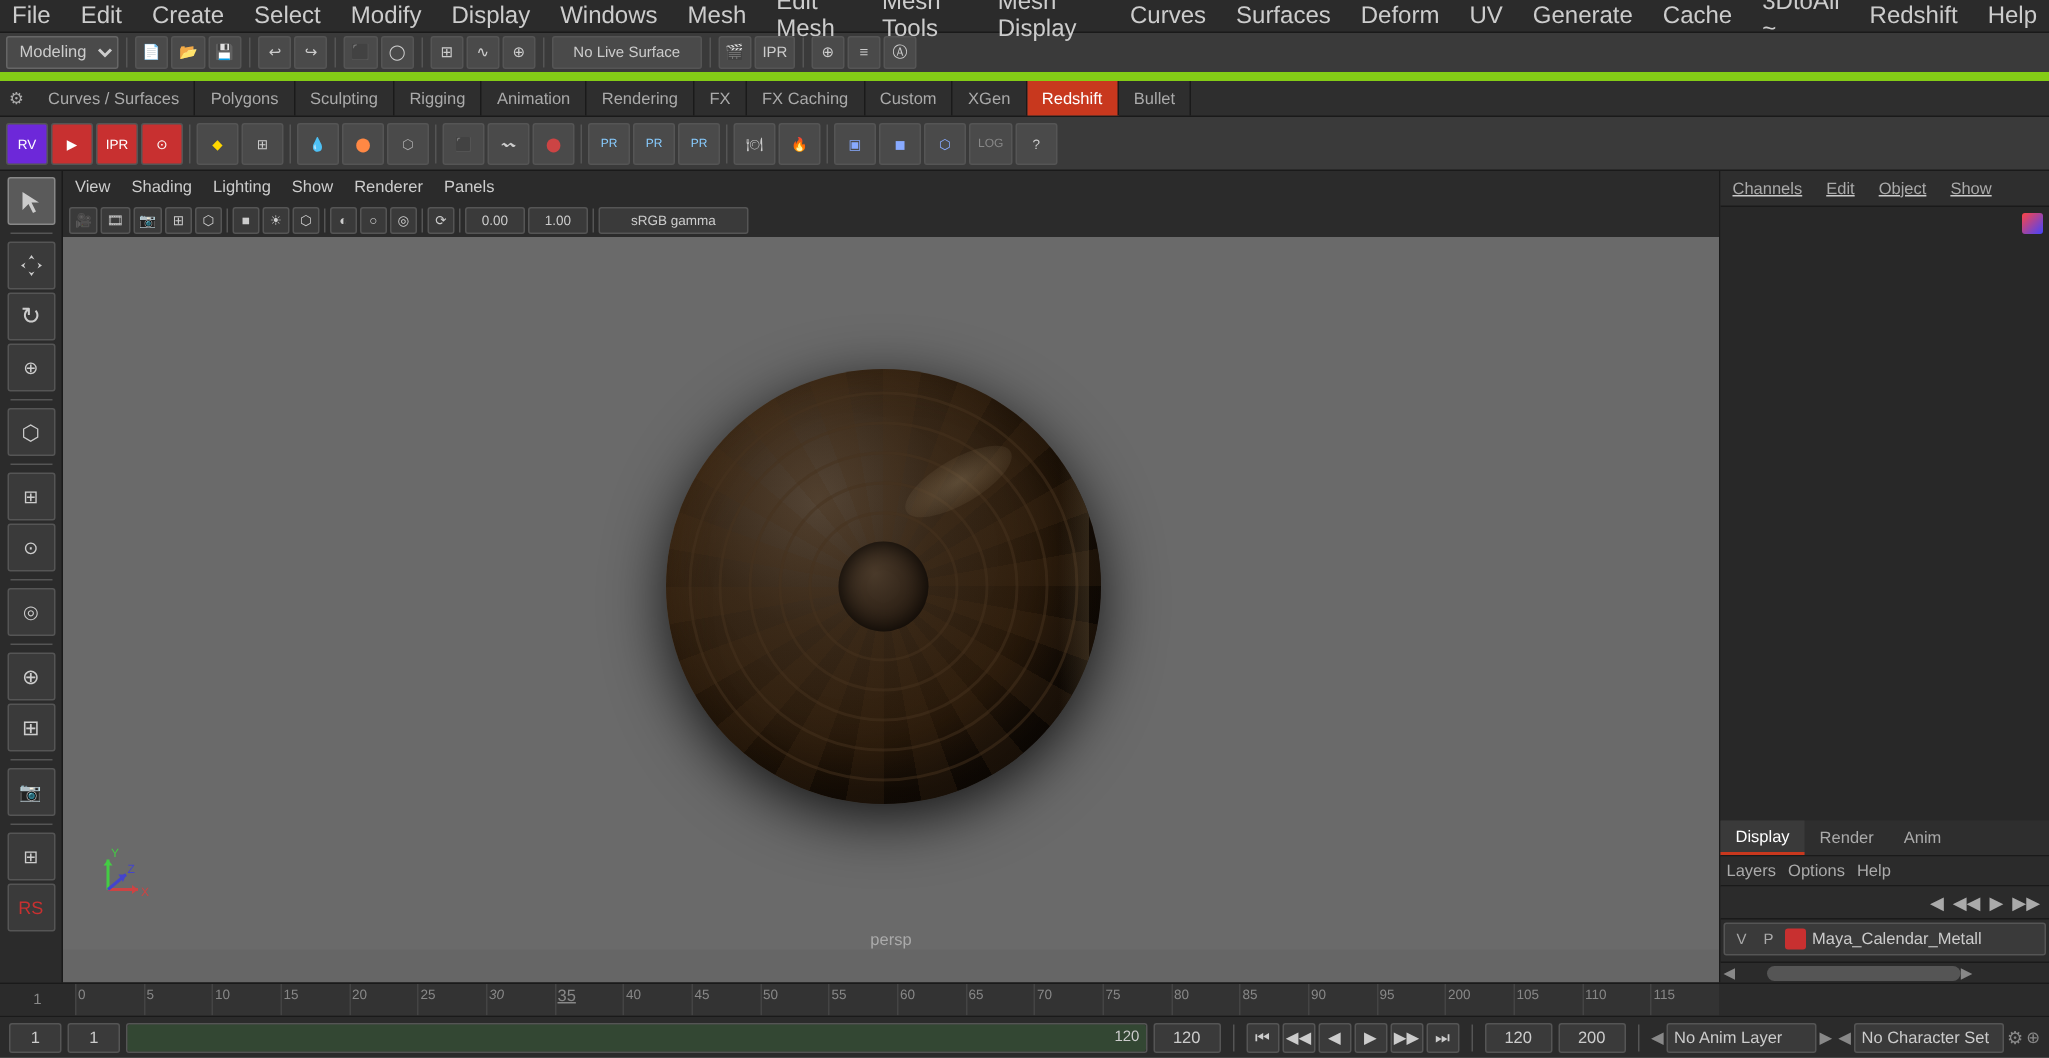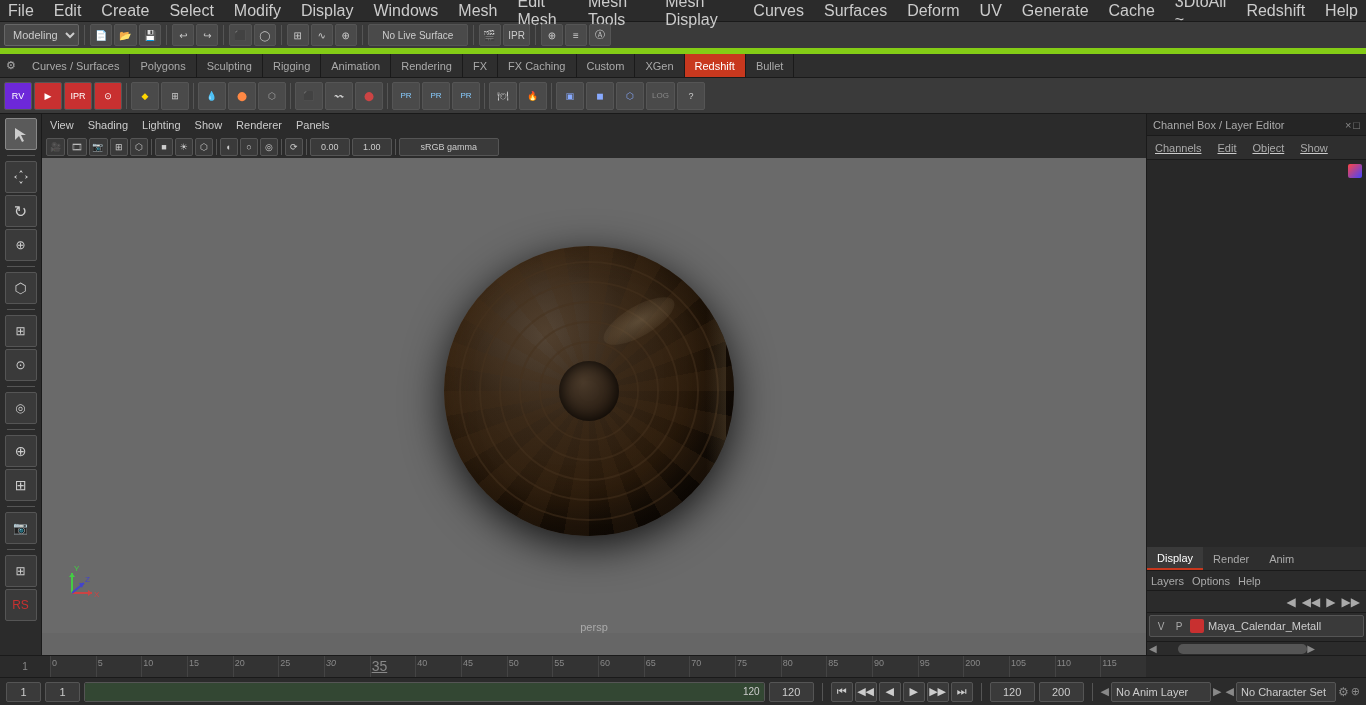--- a/index.html
+++ b/index.html
@@ -756,27 +756,20 @@
           <polygon points="22,30 17,30 20,35" fill="#4444cc"></polygon>
           <text x="23" y="29" fill="#4444cc" font-size="8">Z</text>
         </svg>
       </div>
     </div>
 
     <div id="viewport-label">persp</div>
   </div>
 
   <div id="right-panel">
-    <div id="right-panel-header">
-      <span>Channel Box / Layer Editor</span>
-      <div style="display:flex;gap:2px;">
-        <span style="cursor:pointer;color:#888;">×</span>
-        <span style="cursor:pointer;color:#888;">□</span>
-      </div>
-    </div>
 
     <div id="channel-tabs">
       <div class="ch-tab">Channels</div>
       <div class="ch-tab">Edit</div>
       <div class="ch-tab">Object</div>
       <div class="ch-tab">Show</div>
     </div>
 
     <div id="channel-content" style="flex:1; background:#282828; min-height:200px;">
 
@@ -832,21 +825,21 @@
       <span style="position: absolute; left: 93.3333px; top: 2px; font-size: 9px; color: rgb(136, 136, 136);">10</span>
       <div style="position: absolute; left: 137px; top: 0px; bottom: 0px; width: 1px; background: rgb(68, 68, 68);"></div>
       <span style="position: absolute; left: 139px; top: 2px; font-size: 9px; color: rgb(136, 136, 136);">15</span>
       <div style="position: absolute; left: 182.667px; top: 0px; bottom: 0px; width: 1px; background: rgb(68, 68, 68);"></div>
       <span style="position: absolute; left: 184.667px; top: 2px; font-size: 9px; color: rgb(136, 136, 136);">20</span>
       <div style="position: absolute; left: 228.333px; top: 0px; bottom: 0px; width: 1px; background: rgb(68, 68, 68);"></div>
       <span style="position: absolute; left: 230.333px; top: 2px; font-size: 9px; color: rgb(136, 136, 136);">25</span>
       <div style="position: absolute; left: 274px; top: 0px; bottom: 0px; width: 1px; background: rgb(68, 68, 68);"></div>
       <span style="position: absolute; left: 276px; top: 2px; font-size: 9px; color: rgb(136, 136, 136); font-style: italic;">30</span>
       <div style="position: absolute; left: 319.667px; top: 0px; bottom: 0px; width: 1px; background: rgb(68, 68, 68);"></div>
-      <span style="position: absolute; left: 321.667px; top: 2px; font-size: 14px; color: rgb(136, 136, 136); text-decoration: underline;">35</span>
+      <span style="position: absolute; left: 321.667px; top: 2px; font-size: 11px; color: rgb(136, 136, 136); text-decoration: underline;">35</span>
       <div style="position: absolute; left: 365.333px; top: 0px; bottom: 0px; width: 1px; background: rgb(68, 68, 68);"></div>
       <span style="position: absolute; left: 367.333px; top: 2px; font-size: 9px; color: rgb(136, 136, 136);">40</span>
       <div style="position: absolute; left: 411px; top: 0px; bottom: 0px; width: 1px; background: rgb(68, 68, 68);"></div>
       <span style="position: absolute; left: 413px; top: 2px; font-size: 9px; color: rgb(136, 136, 136);">45</span>
       <div style="position: absolute; left: 456.667px; top: 0px; bottom: 0px; width: 1px; background: rgb(68, 68, 68);"></div>
       <span style="position: absolute; left: 458.667px; top: 2px; font-size: 9px; color: rgb(136, 136, 136);">50</span>
       <div style="position: absolute; left: 502.333px; top: 0px; bottom: 0px; width: 1px; background: rgb(68, 68, 68);"></div>
       <span style="position: absolute; left: 504.333px; top: 2px; font-size: 9px; color: rgb(136, 136, 136);">55</span>
       <div style="position: absolute; left: 548px; top: 0px; bottom: 0px; width: 1px; background: rgb(68, 68, 68);"></div>
       <span style="position: absolute; left: 550px; top: 2px; font-size: 9px; color: rgb(136, 136, 136);">60</span>

